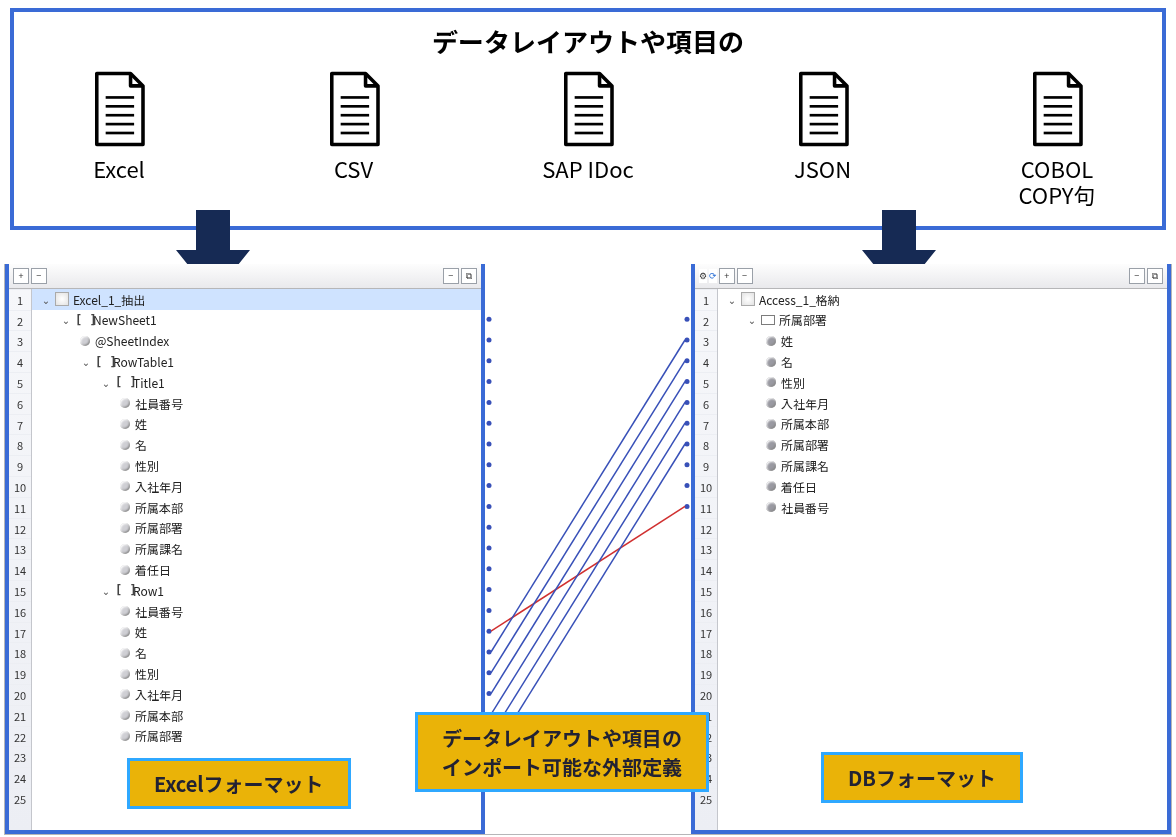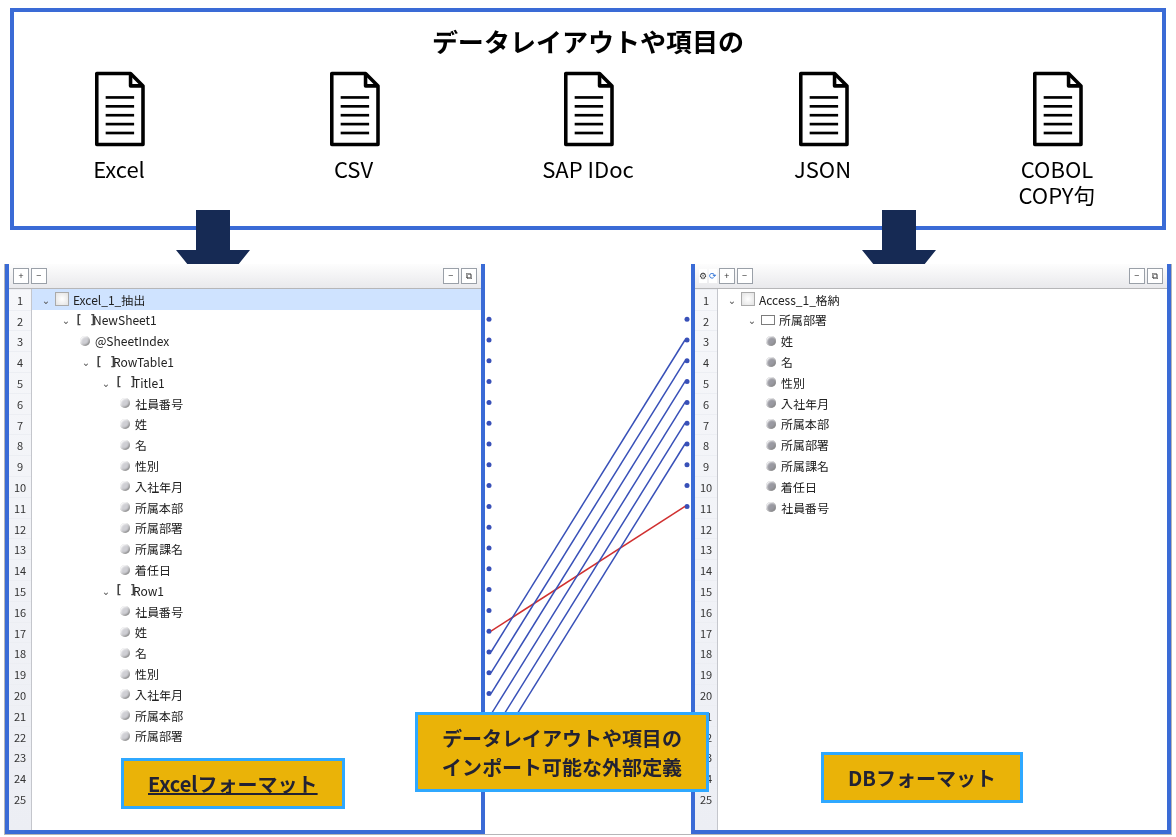--- a/index.html
+++ b/index.html
@@ -31,21 +31,21 @@
 .ico{width:14px;height:14px;margin-right:4px;display:inline-block;}
 .ico.root{background:radial-gradient(circle,#fff,#e2e2e2);border:1px solid #aaa;box-sizing:border-box;}
 .ico.brack{font-family:monospace;font-weight:bold;color:#444;}
 .ico.dot{width:10px;height:10px;border-radius:50%;background:#cfcfd4;box-shadow:inset 1px 1px 2px #fff,inset -1px -1px 2px #888;margin-right:6px;}
 .ico.dot.dk{background:#9a9aa2;}
 .ico.key{display:inline-flex;align-items:center;}
 .ico.key::before{content:"";display:block;width:14px;height:8px;border:1px solid #7c7c7c;background:#fff;}
 
 .callout{position:absolute;border:3px solid #2fa8ff;background:#eab308;padding:8px 24px;font-size:20px;font-weight:bold;color:#223;text-align:center;}
 .cal-mid{bottom:42px;left:410px;}
-.cal-left{bottom:25px;left:116px;text-decoration:underline;}
+.cal-left{bottom:25px;left:122px;}
 .cal-right{bottom:31px;right:148px;}
 
 .maplines{position:absolute;inset:24px 0 0 0;pointer-events:none;}
 .dot{position:absolute;width:5px;height:5px;border-radius:50%;background:#3850b8;}
 .mline{stroke:#3850b8;stroke-width:1.5;fill:none;}
 .mline.red{stroke:#d03030;}
 
 .big-arrow{position:absolute;fill:#162a54;}
 .arr-left{left:176px;top:210px;}
 .arr-right{left:862px;top:210px;}

